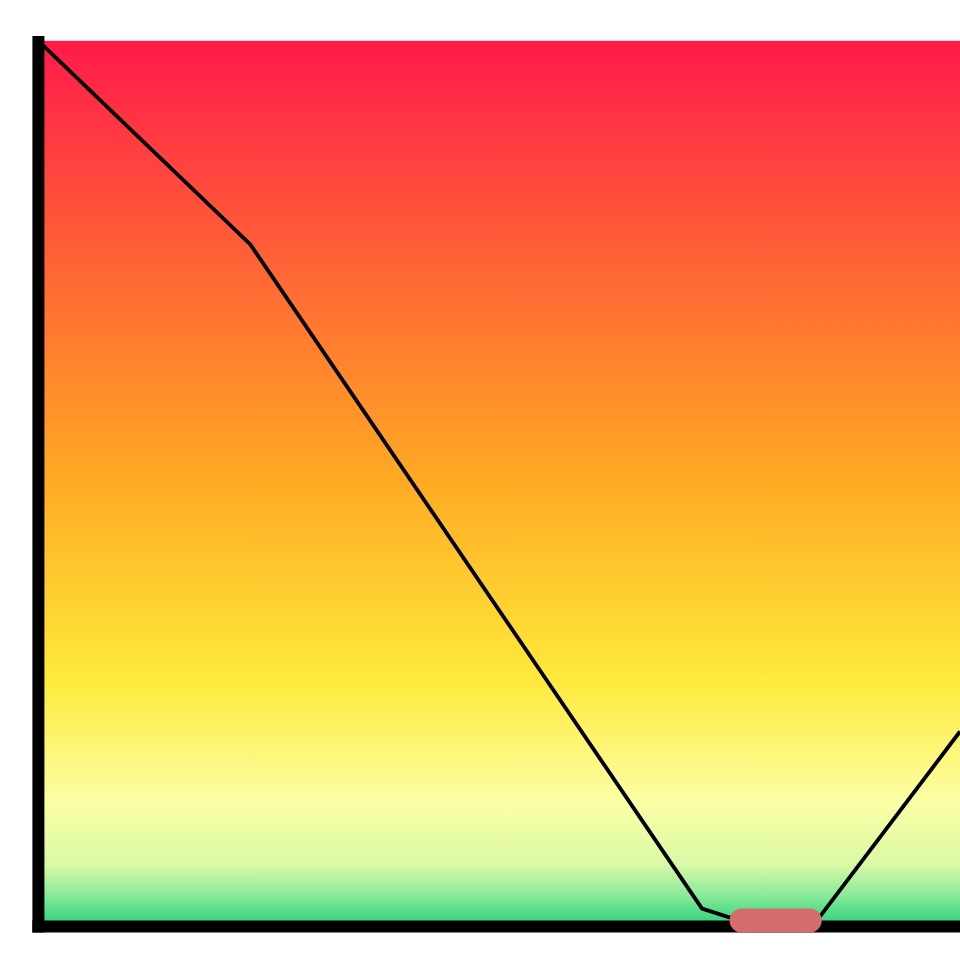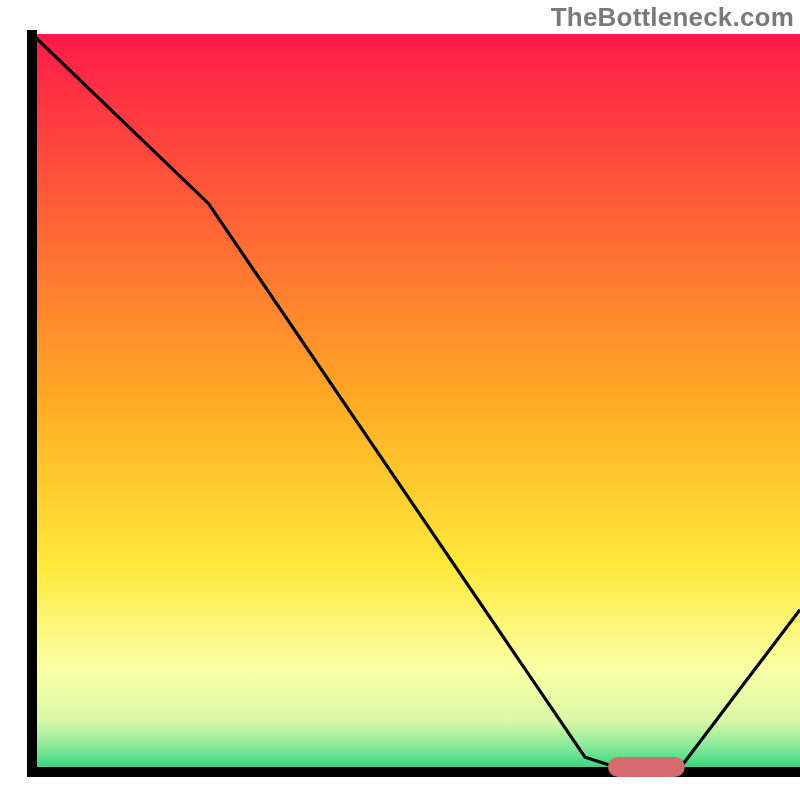--- a/index.html
+++ b/index.html
@@ -31,21 +31,20 @@
     position: absolute;
     left: 0;
     top: 0;
   }
 </style>
 </head>
 <body>
 
 <div class="stage">
 
-  <div class="watermark">TheBottleneck.com</div>
 
   <svg class="chart" width="800" height="800" viewBox="0 0 800 800">
     <defs>
       <linearGradient id="bg-grad" x1="0" y1="0" x2="0" y2="1">
           <stop offset="0%" stop-color="#ff1a49"></stop>
           <stop offset="50%" stop-color="#ffab24"></stop>
           <stop offset="72%" stop-color="#ffe93a"></stop>
           <stop offset="86%" stop-color="#fbffa5"></stop>
           <stop offset="93%" stop-color="#d9f9a6"></stop>
           <stop offset="96.5%" stop-color="#88ea9a"></stop>

